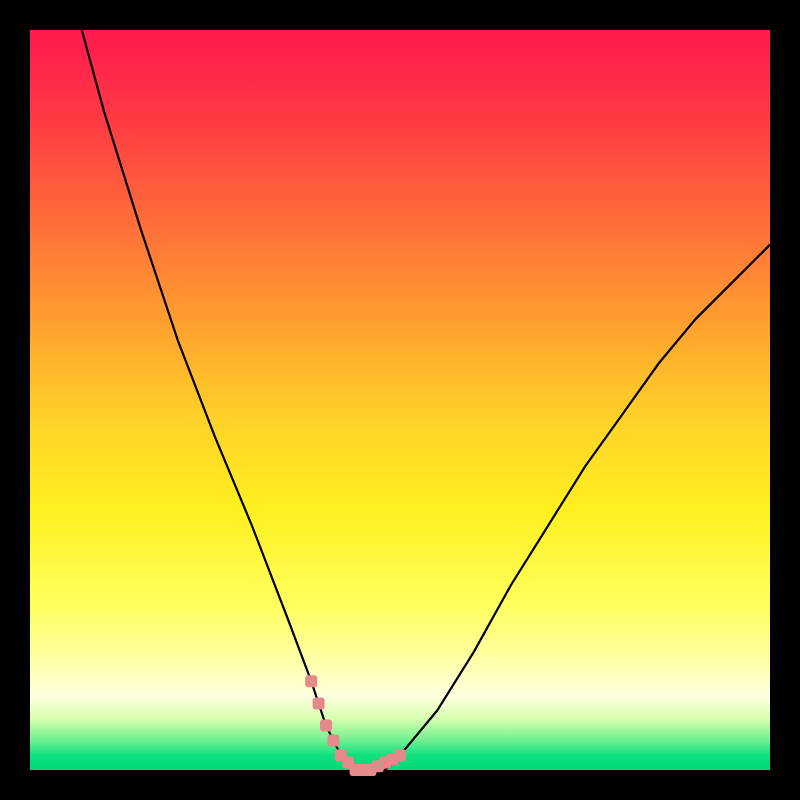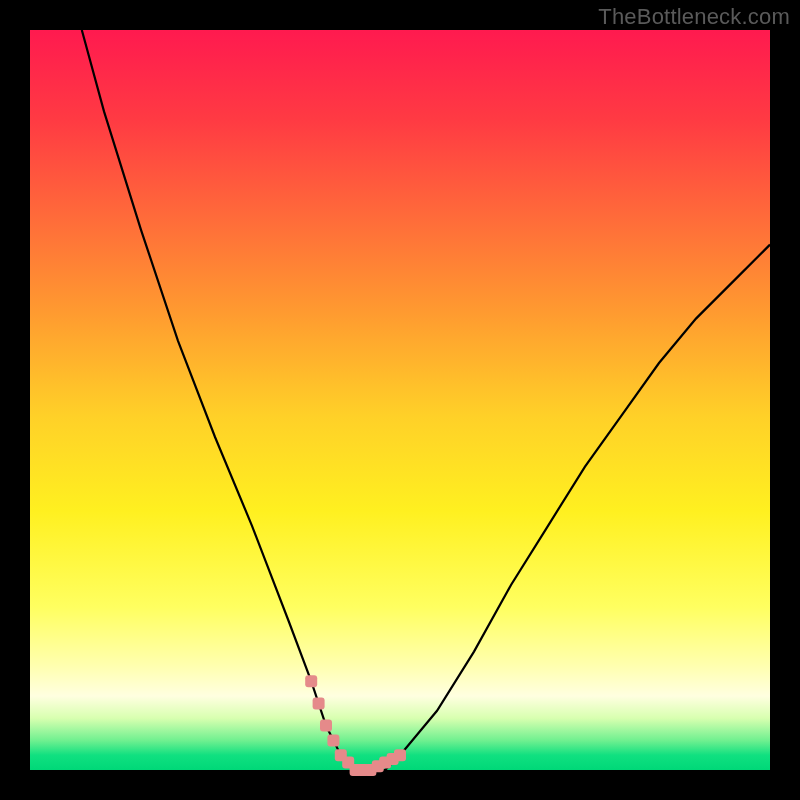--- a/index.html
+++ b/index.html
@@ -58,21 +58,20 @@
     top: 0;
     width: 740px;
     height: 740px;
     overflow: visible;
   }
 </style>
 </head>
 <body>
 
 <div class="frame">
-  <div class="watermark">TheBottleneck.com</div>
 
   <div class="plot">
     <svg class="curve" viewBox="0 0 740 740" preserveAspectRatio="none">
       <g>
         <path id="curvePath" d="M51.8 0.0 L74.0 81.4 L111.0 199.8 L148.0 310.8 L185.0 407.0 L222.0 495.8 L259.0 592.0 L281.2 651.2 L296.0 695.6 L310.8 725.2 L325.6 740.0 L340.4 740.0 L355.2 740.0 L370.0 725.2 L407.0 680.8 L444.0 621.6 L481.0 555.0 L518.0 495.8 L555.0 436.6 L592.0 384.8 L629.0 333.0 L666.0 288.6 L703.0 251.6 L740.0 214.6" fill="none" stroke="#000000" stroke-width="2.2"></path>
       </g>
       <g id="markerGroup">
           <rect x="275.2" y="645.2" width="12" height="12" rx="3" fill="#e58a8a"></rect>
           <rect x="282.6" y="667.4" width="12" height="12" rx="3" fill="#e58a8a"></rect>
           <rect x="290.0" y="689.6" width="12" height="12" rx="3" fill="#e58a8a"></rect>

